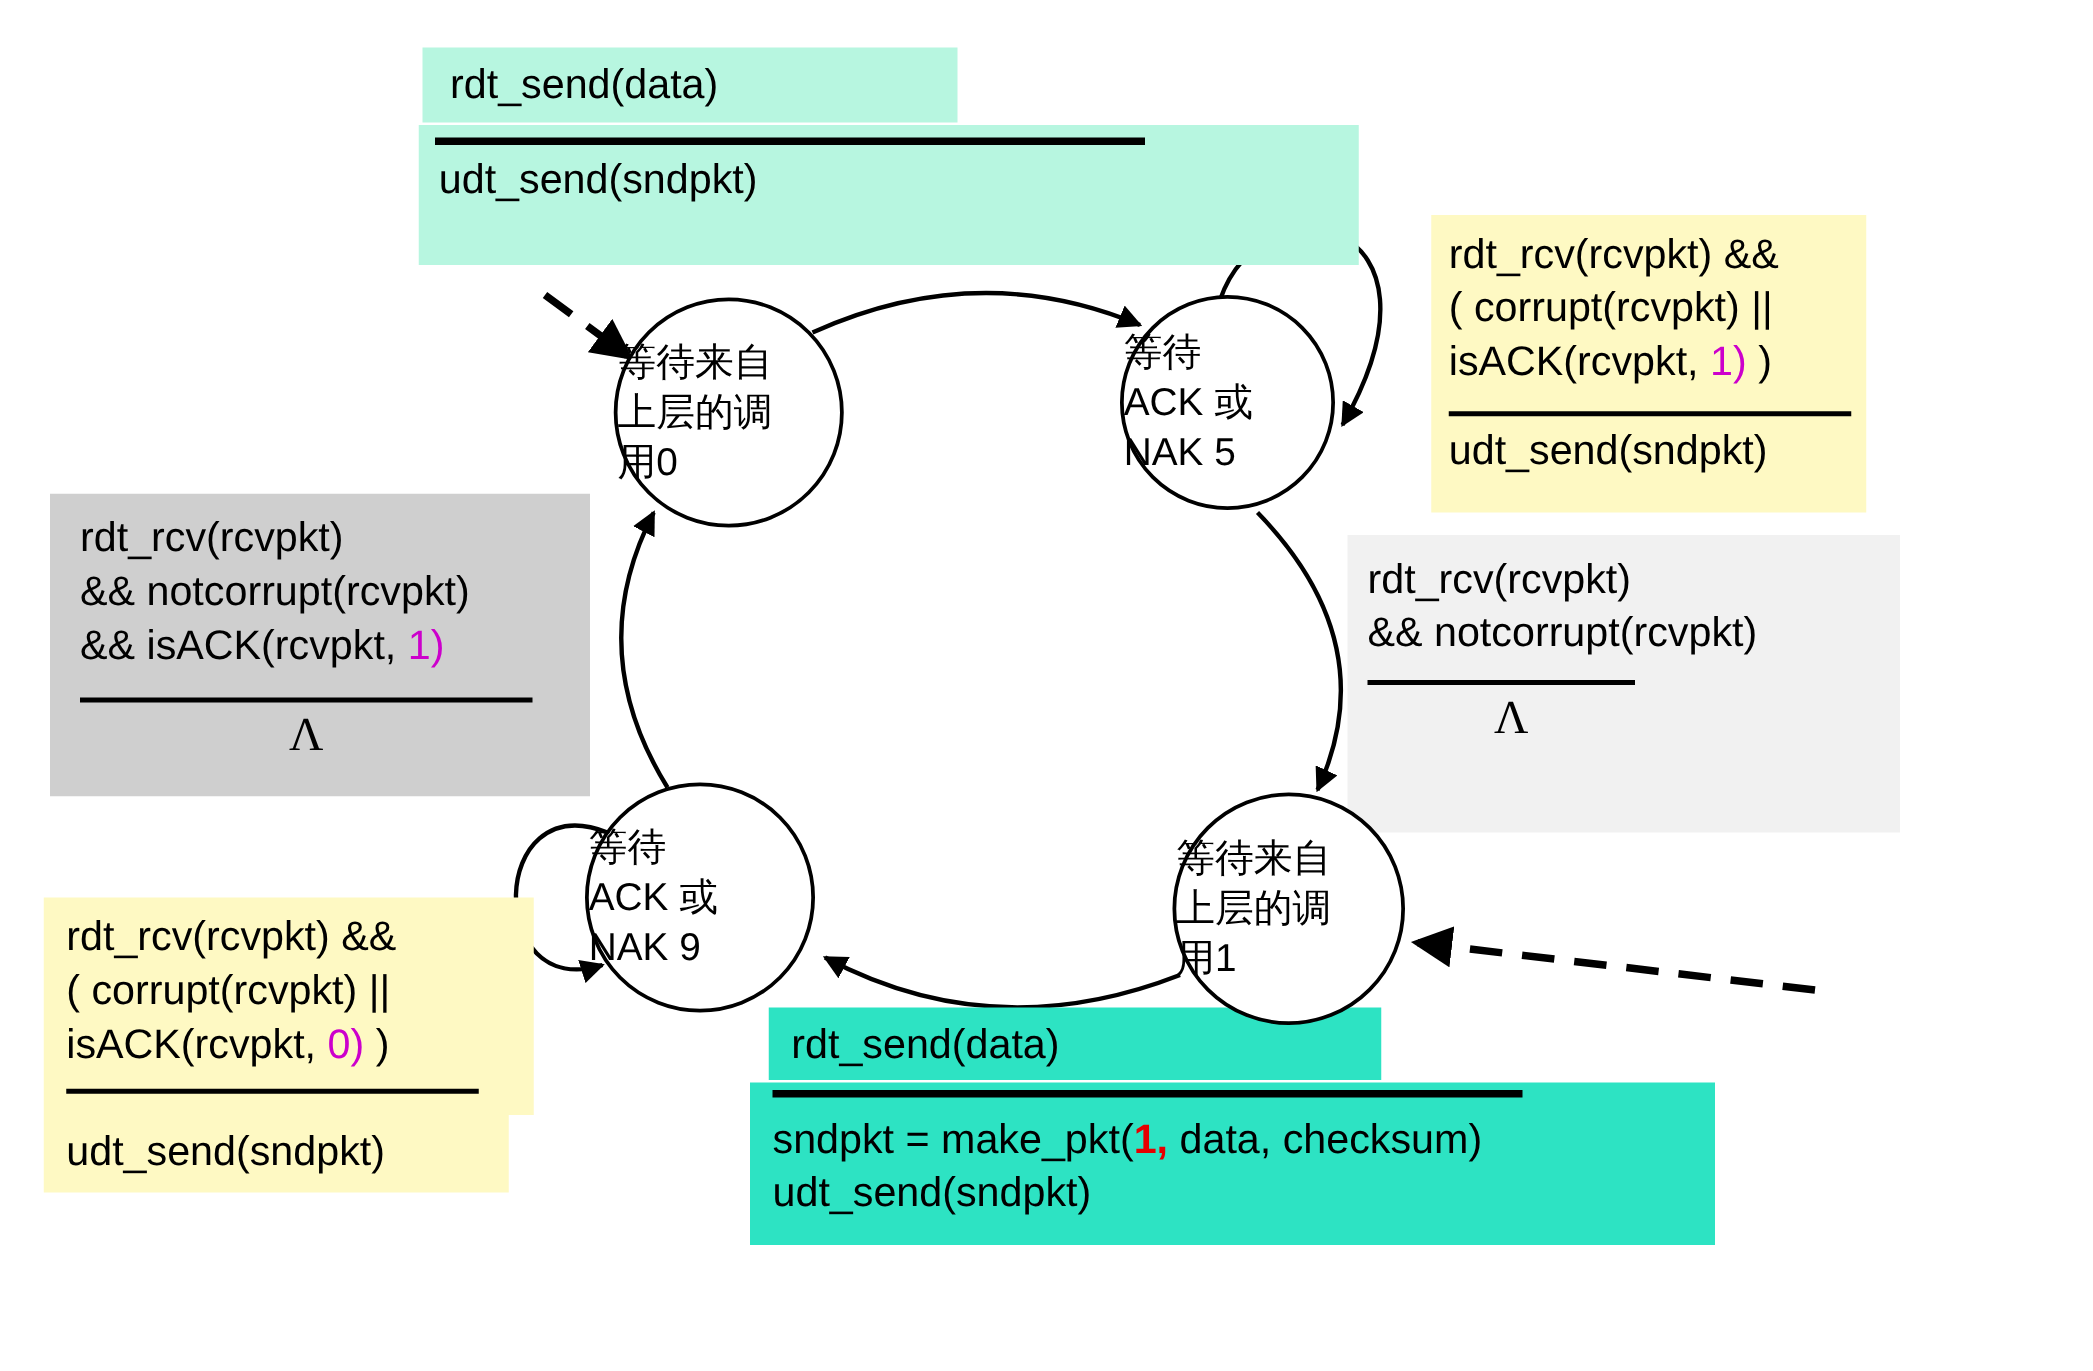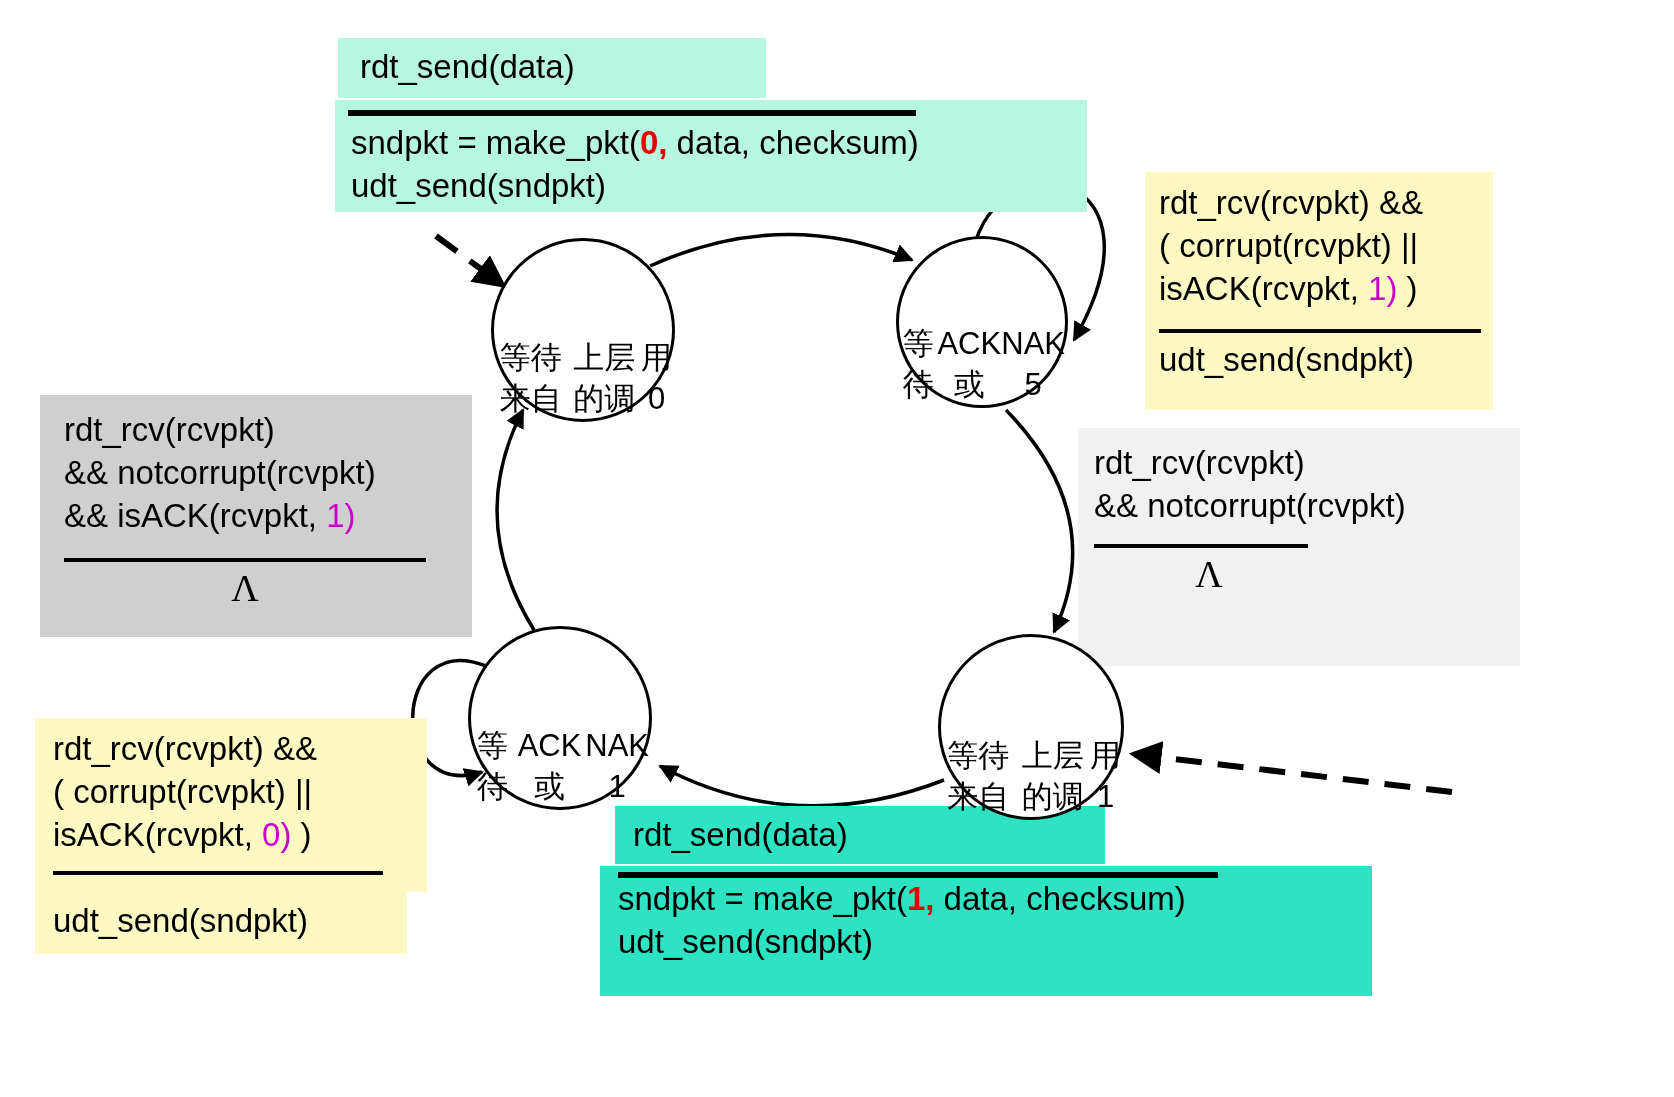--- a/index.html
+++ b/index.html
@@ -12,21 +12,21 @@
   .mint   { background:#b7f6e0; }
   .turq   { background:#2de3c3; }
   .orange { background:#fef9c3; }
   .gray   { background:#cfcfcf; }
   .lgray  { background:#f1f1f1; }
   .seq-red { color:#e60000; font-weight:700; }
   .seq-mag { color:#cc00cc; }
   .rule { background:#000; height:4px; }
   .bar { position:absolute; background:#000; height:6px; z-index:5; }
   .state { position:absolute; z-index:4; background:#fff; border:3px solid #000; border-radius:50%;
-           display:flex; flex-direction:row; justify-content:center; align-items:flex-end;
+           display:flex; flex-direction:column; justify-content:center; align-items:flex-start;
            text-align:center; font-size:31px; line-height:1.3; }
   .lambda { font-family:"Liberation Serif","DejaVu Serif",serif; font-size:38px; text-align:center; margin-top:2px; }
   .arc  { fill:none; stroke:#000; stroke-width:3.5; }
   .dash { fill:none; stroke:#000; stroke-width:6; stroke-dasharray:26 16; }
 </style>
 </head>
 <body>
 
 <div class="canvas">
 
@@ -44,21 +44,20 @@
     <path class="arc" d="M 486 666 C 390 628 388 802 482 772" marker-end="url(#arrowhead)"></path>
     <path class="dash" d="M 436 236 L 504 286" marker-end="url(#arrowhead)"></path>
     <path class="dash" d="M 1452 792 L 1132 754" marker-end="url(#arrowhead)"></path>
   </svg>
 
   <div class="box mint" style="left:338px;top:38px;width:428px;height:60px;padding:8px 0 0 22px;">
     <div class="nowrap">rdt_send(data)</div>
   </div>
 
   <div class="box mint" style="left:335px;top:100px;width:752px;height:112px;padding:22px 0 0 16px;">
-    <div class="nowrap"><span>sndpkt = make_pkt(</span><span class="seq-red">0,</span><span> data, checksum)</span></div>
     <div class="nowrap">udt_send(sndpkt)</div>
   </div>
 
   <div class="box orange" style="left:1145px;top:172px;width:348px;height:238px;padding:10px 0 0 14px;">
     <div class="nowrap">rdt_rcv(rcvpkt) &amp;&amp;</div>
     <div class="nowrap">( corrupt(rcvpkt) ||</div>
     <div class="nowrap"><span>isACK(rcvpkt,</span><span class="seq-mag"> 1)</span><span> )</span></div>
     <div class="rule" style="width:322px;margin:18px 0 6px 0;"></div>
     <div class="nowrap">udt_send(sndpkt)</div>
   </div>
@@ -85,21 +84,21 @@
     <div class="rule" style="width:330px;margin-top:14px;"></div>
   </div>
   <div class="box orange" style="left:35px;top:892px;width:372px;height:62px;padding:8px 0 0 18px;">
     <div class="nowrap">udt_send(sndpkt)</div>
   </div>
 
   <div class="box turq" style="left:615px;top:806px;width:490px;height:58px;padding:8px 0 0 18px;">
     <div class="nowrap">rdt_send(data)</div>
   </div>
 
-  <div class="box turq" style="left:600px;top:866px;width:772px;height:130px;padding:12px 0 0 18px;">
+  <div class="box turq" style="left:600px;top:866px;width:772px;height:130px;padding:24px 0 0 18px;">
     <div class="nowrap"><span>sndpkt = make_pkt(</span><span class="seq-red">1,</span><span> data, checksum)</span></div>
     <div class="nowrap">udt_send(sndpkt)</div>
   </div>
 
   <div class="bar" style="left:348px;top:110px;width:568px;"></div>
   <div class="bar" style="left:618px;top:872px;width:600px;"></div>
 
   <div class="state" style="left:491px;top:238px;width:184px;height:184px;">
     <div>等待来自</div>
     <div>上层的调</div>
@@ -108,21 +107,21 @@
 
   <div class="state" style="left:896px;top:236px;width:172px;height:172px;">
     <div>等待</div>
     <div>ACK 或</div>
     <div>NAK 5</div>
   </div>
 
   <div class="state" style="left:468px;top:626px;width:184px;height:184px;">
     <div>等待</div>
     <div>ACK 或</div>
-    <div>NAK 1</div>
+    <div>NAK 9</div>
   </div>
 
   <div class="state" style="left:938px;top:634px;width:186px;height:186px;">
     <div>等待来自</div>
     <div>上层的调</div>
     <div>用1</div>
   </div>
 
 </div>
 

